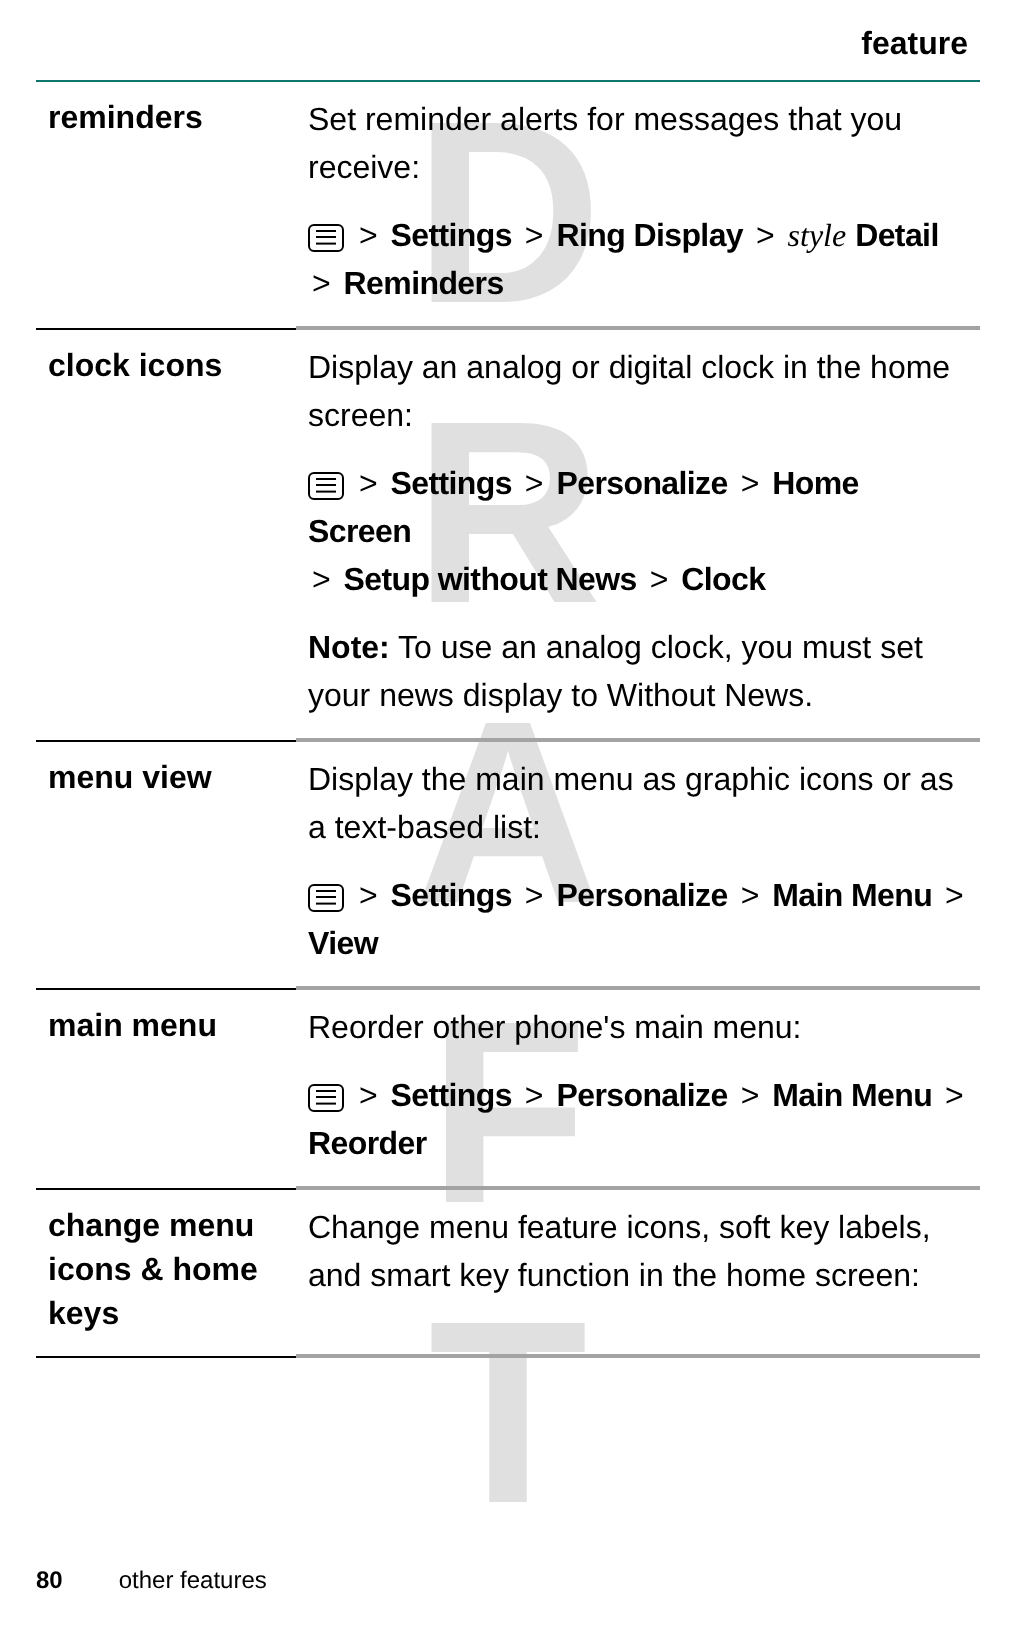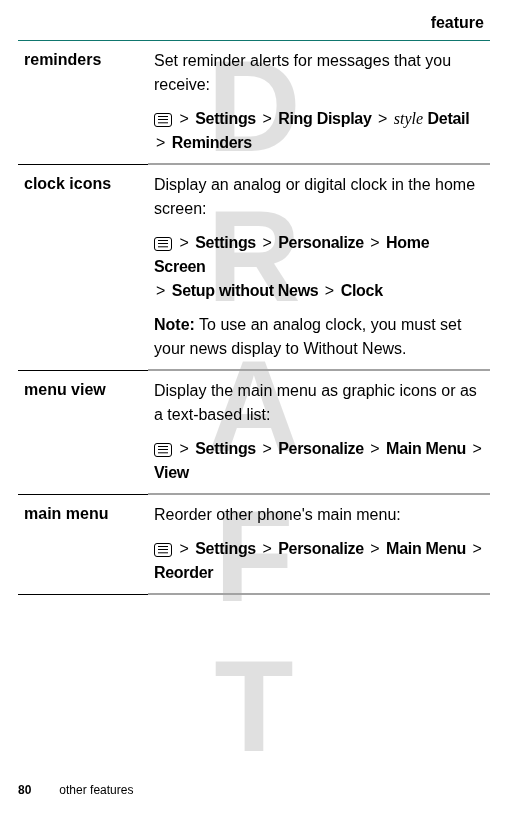--- a/index.html
+++ b/index.html
@@ -211,19 +211,25 @@
         <span class="bold">Personalize</span>
         <span class="sep">&gt;</span>
         <span class="bold">Main Menu</span>
         <span class="sep">&gt;</span>
         <span class="bold">Reorder</span>
       </div>
     </td>
   </tr>
 
 
+  <tr>
+    <td class="left">change menu icons &amp; home keys</td>
+    <td class="right">
+      <div>Change menu feature icons, soft key labels, and smart key function in the home screen:</div>
+    </td>
+  </tr>
 
 </tbody>
   </table>
 
 <div class="footer">
   <span class="pagenum">80</span><span>other features</span>
 </div>
 
 </body></html>

